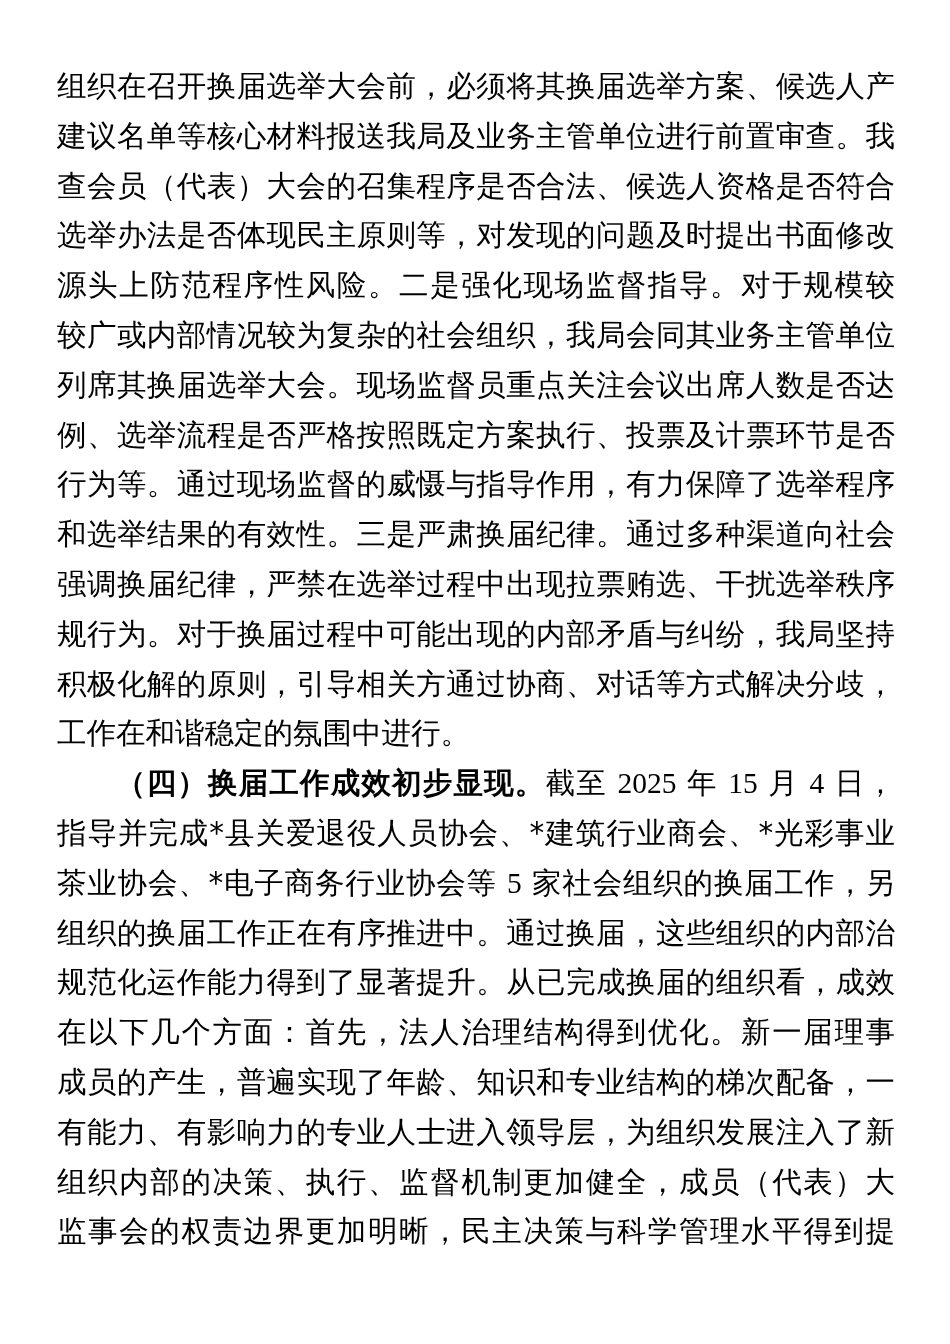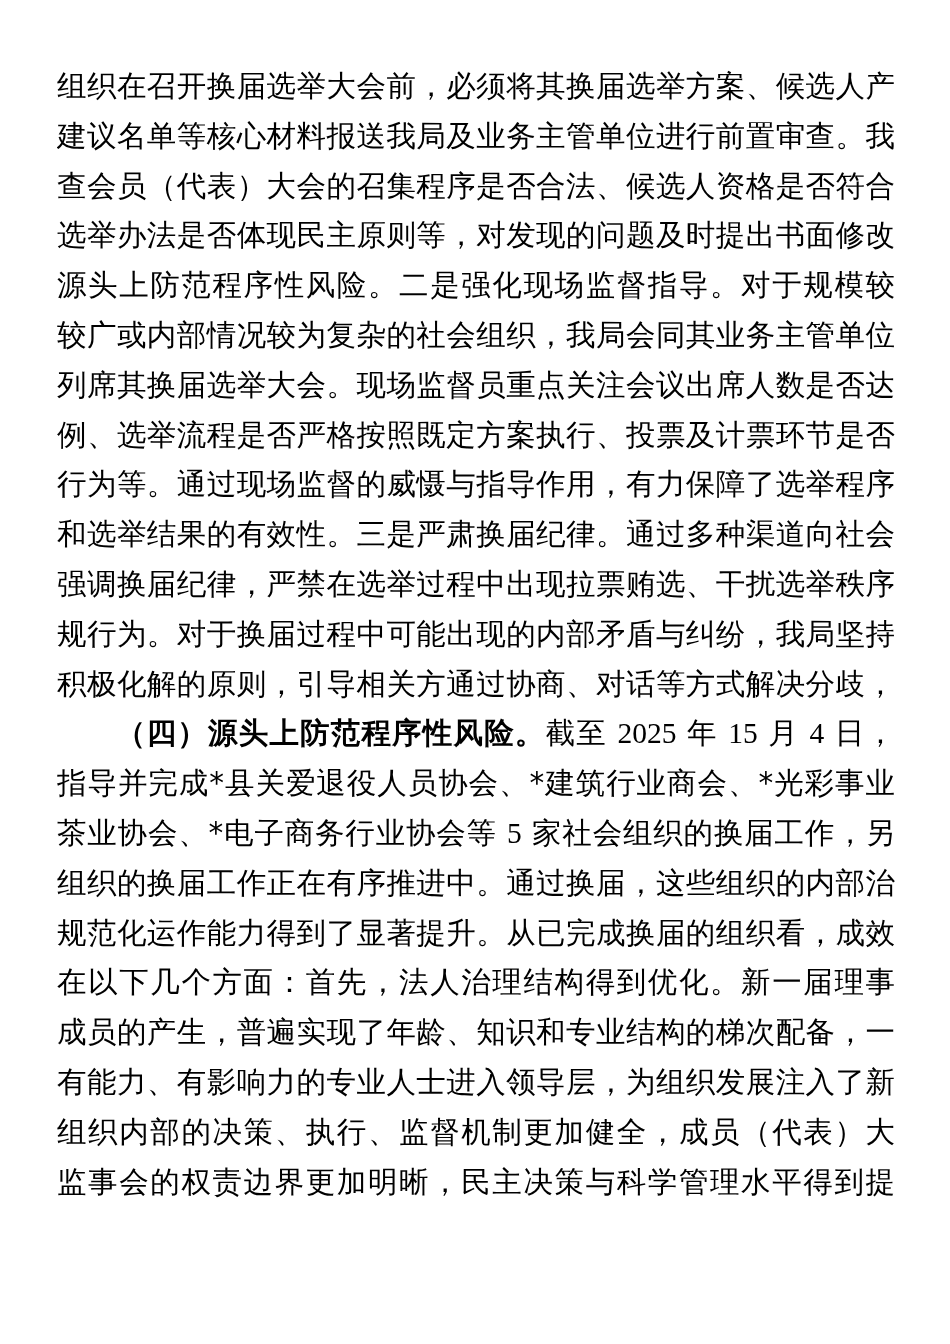--- a/index.html
+++ b/index.html
@@ -53,22 +53,23 @@
   <div class="doc-line">选举办法是否体现民主原则等，对发现的问题及时提出书面修改意见，从</div>
   <div class="doc-line">源头上防范程序性风险。二是强化现场监督指导。对于规模较大、影响力</div>
   <div class="doc-line">较广或内部情况较为复杂的社会组织，我局会同其业务主管单位联合派员</div>
   <div class="doc-line">列席其换届选举大会。现场监督员重点关注会议出席人数是否达到法定比</div>
   <div class="doc-line">例、选举流程是否严格按照既定方案执行、投票及计票环节是否存在违规</div>
   <div class="doc-line">行为等。通过现场监督的威慑与指导作用，有力保障了选举程序的规范性</div>
   <div class="doc-line">和选举结果的有效性。三是严肃换届纪律。通过多种渠道向社会组织反复</div>
   <div class="doc-line">强调换届纪律，严禁在选举过程中出现拉票贿选、干扰选举秩序等违法违</div>
   <div class="doc-line">规行为。对于换届过程中可能出现的内部矛盾与纠纷，我局坚持提前介入、</div>
   <div class="doc-line">积极化解的原则，引导相关方通过协商、对话等方式解决分歧，确保换届</div>
+  <div class="doc-line para-end">工作在和谐稳定的氛围中进行。</div>
   <div class="doc-line indent">
-    <span class="section-heading">（四）源头上防范程序性风险。</span><span>截至 <span class="num">2025</span> 年 <span class="num">15</span> 月 <span class="num">4</span> 日，我局已顺利</span>
+    <span class="section-heading">（四）换届工作成效初步显现。</span><span>截至 <span class="num">2025</span> 年 <span class="num">15</span> 月 <span class="num">4</span> 日，我局已顺利</span>
   </div>
   <div class="doc-line">指导并完成*县关爱退役人员协会、*建筑行业商会、*光彩事业促进会、*</div>
   <div class="doc-line">茶业协会、*电子商务行业协会等 <span class="num">5</span> 家社会组织的换届工作，另有*家社会</div>
   <div class="doc-line">组织的换届工作正在有序推进中。通过换届，这些组织的内部治理水平和</div>
   <div class="doc-line">规范化运作能力得到了显著提升。从已完成换届的组织看，成效主要体现</div>
   <div class="doc-line">在以下几个方面：首先，法人治理结构得到优化。新一届理事会、监事会</div>
   <div class="doc-line">成员的产生，普遍实现了年龄、知识和专业结构的梯次配备，一批有热情、</div>
   <div class="doc-line">有能力、有影响力的专业人士进入领导层，为组织发展注入了新的活力。</div>
   <div class="doc-line">组织内部的决策、执行、监督机制更加健全，成员（代表）大会、理事会、</div>
   <div class="doc-line">监事会的权责边界更加明晰，民主决策与科学管理水平得到提升。其次，</div>

